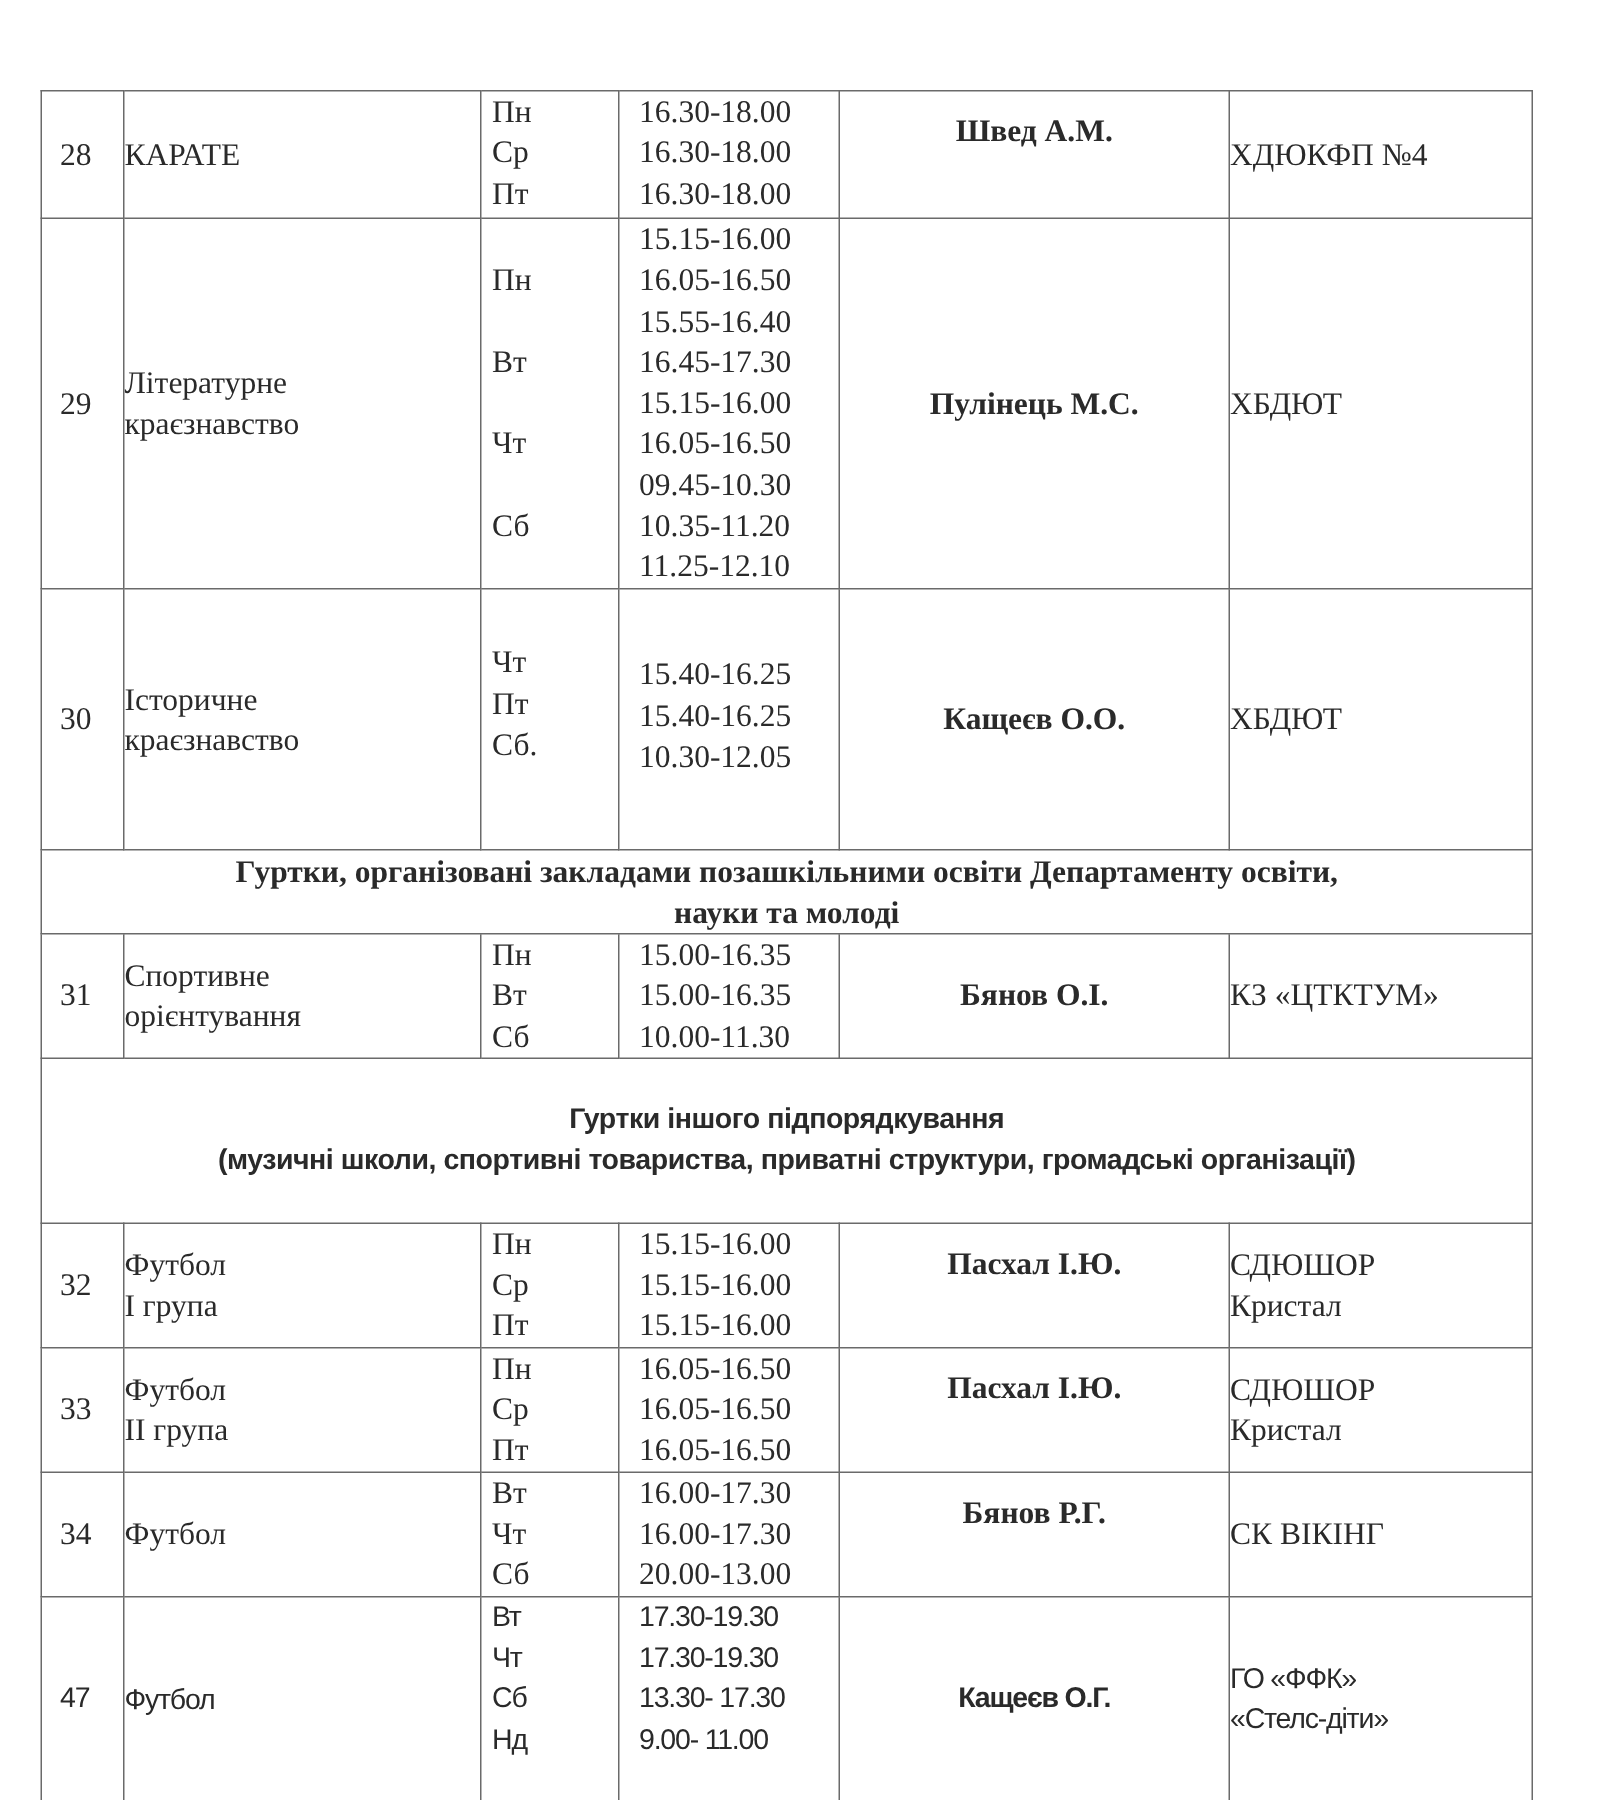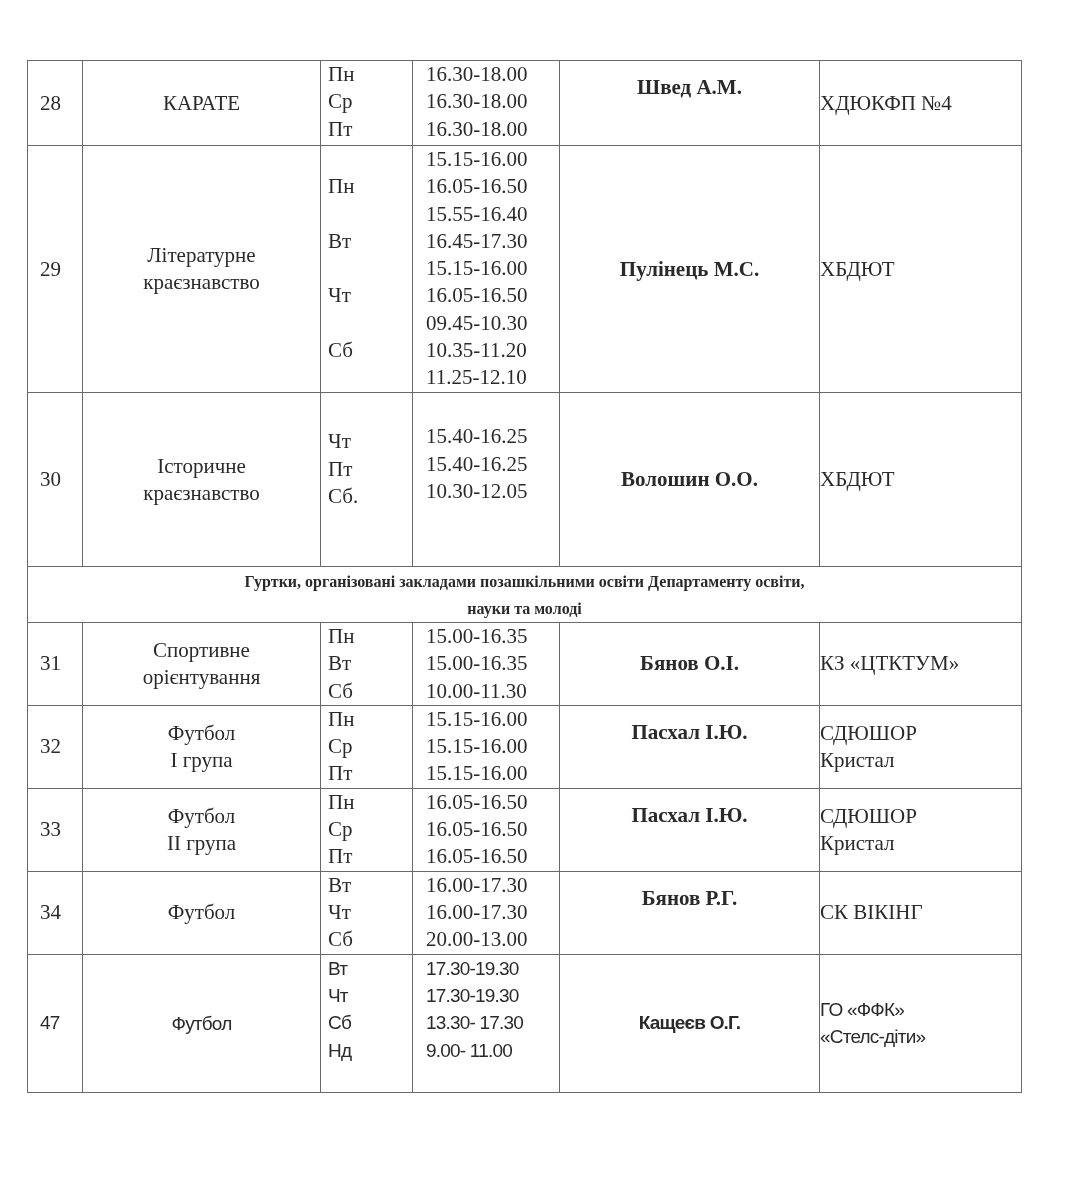--- a/index.html
+++ b/index.html
@@ -4,28 +4,28 @@
 <style>
   html, body { margin: 0; padding: 0; background: #ffffff; }
   body { width: 1065px; height: 1200px; position: relative; overflow: hidden;
          font-family: "Liberation Serif", "DejaVu Serif", serif; color: #2a2a2a; }
   table.sched { position: absolute; left: 27px; top: 60px; width: 994px;
                 border-collapse: collapse; table-layout: fixed; font-size: 21px; }
   table.sched td { border: 1.2px solid #6a6a6a; padding: 0; vertical-align: middle; }
   col.c-num { width: 55px; } col.c-name { width: 238px; } col.c-day { width: 92px; }
   col.c-time { width: 147px; } col.c-lead { width: 260px; } col.c-org { width: 202px; }
   .num { padding-left: 12px !important; }
-  .name { text-align: center; line-height: 27px; }
+  .name { line-height: 27px; }
   .days, .times { line-height: 27.3px; vertical-align: top !important; }
   .days { padding-left: 7px !important; font-family: Liberation Serif, serif; }
   .times { padding-left: 13px !important; }
   .lead { text-align: center; font-weight: bold; }
   .org { text-align: left; line-height: 27px; }
   .line { display: block; white-space: nowrap; }
-  .section td { text-align: center; font-weight: bold; font-size: 16px; line-height: 27px; }
+  .section td { text-align: center; font-weight: bold; font-size: 21px; line-height: 27px; }
   .section-b td { font-family: "Liberation Sans", "DejaVu Sans", sans-serif; font-size: 19px; letter-spacing: -0.3px; }
   .narrow { font-family: "Liberation Sans", sans-serif; letter-spacing: -0.8px; font-size: 19px; }
   .top-al { vertical-align: top !important; padding-top: 14px !important; }
 </style>
 </head>
 <body>
 
 <table class="sched">
   <colgroup>
     <col class="c-num">
@@ -97,27 +97,27 @@
     <td class="name">
       <span class="line">Історичне</span>
       <span class="line">краєзнавство</span>
     </td>
     <td class="days" style="padding-top:8px">
       <span class="line">&nbsp;</span>
       <span class="line">Чт</span>
       <span class="line">Пт</span>
       <span class="line">Сб.</span>
     </td>
-    <td class="times" style="padding-top:3px">
+    <td class="times" style="padding-top:16px">
       <span class="line">&nbsp;</span>
       <span class="line">15.40-16.25</span>
       <span class="line">15.40-16.25</span>
       <span class="line">10.30-12.05</span>
     </td>
-    <td class="lead">Волошин О.О.</td>
+    <td class="lead">Кащеєв О.О.</td>
     <td class="org">
           <span class="line">ХБДЮТ</span>
         </td>
   </tr>
 
   <tr class="section" style="height:56px">
     <td colspan="6">
       <span class="line">Гуртки, організовані закладами позашкільними освіти Департаменту освіти,</span>
       <span class="line">науки та молоді</span>
     </td>
@@ -138,20 +138,26 @@
       <span class="line">15.00-16.35</span>
       <span class="line">15.00-16.35</span>
       <span class="line">10.00-11.30</span>
     </td>
     <td class="lead">Бянов О.І.</td>
     <td class="org">
           <span class="line">КЗ «ЦТКТУМ»</span>
         </td>
   </tr>
 
+  <tr class="section section-b" style="height:110px">
+    <td colspan="6">
+      <span class="line">Гуртки  іншого підпорядкування</span>
+      <span class="line">(музичні школи, спортивні товариства, приватні структури, громадські організації)</span>
+    </td>
+  </tr>
 
   <tr style="height:83px">
     <td class="num">32</td>
     <td class="name">
       <span class="line">Футбол</span>
       <span class="line">І група</span>
     </td>
     <td class="days">
       <span class="line">Пн</span>
       <span class="line">Ср</span>

